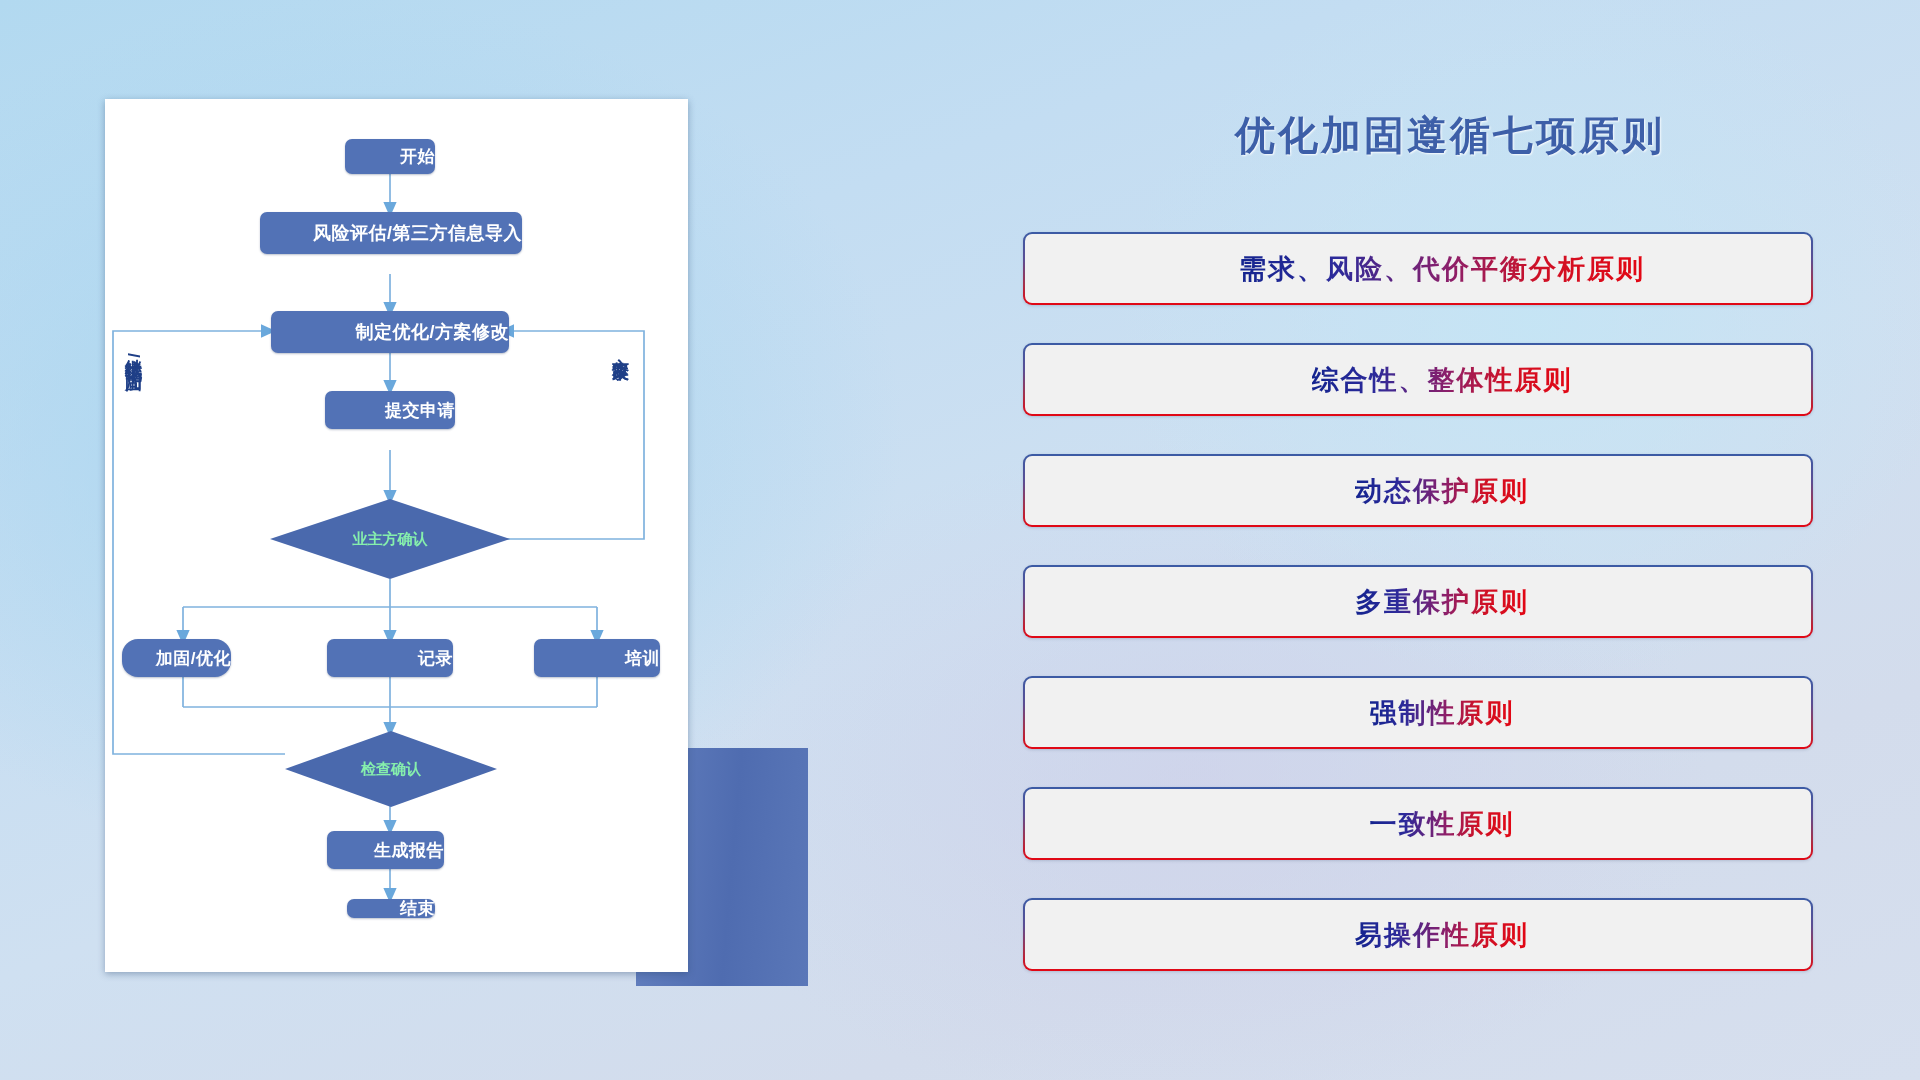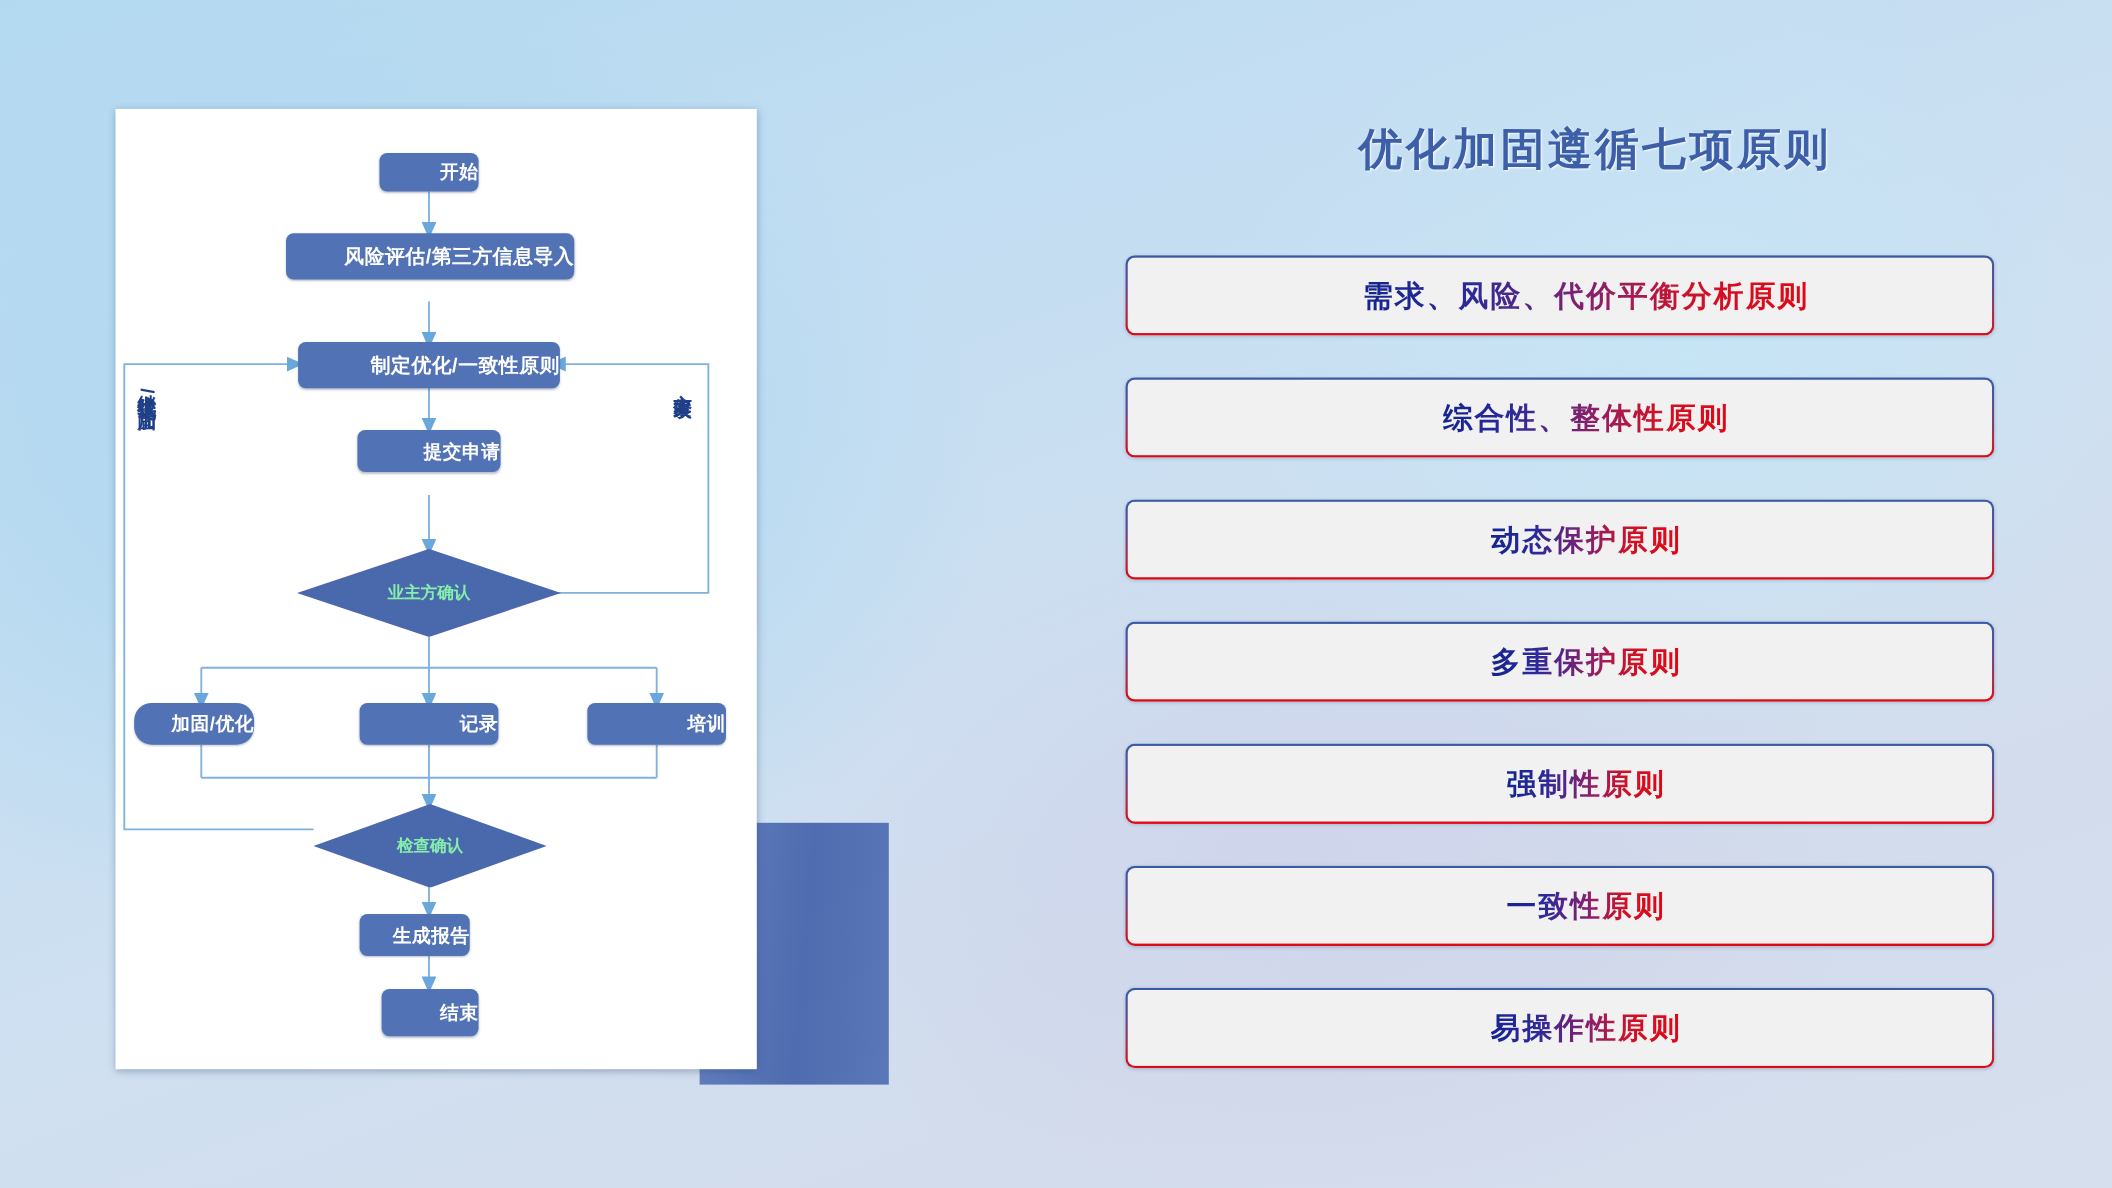--- a/index.html
+++ b/index.html
@@ -194,21 +194,21 @@
 
     <div class="node" style="left:240px; top:40px; width:90px; height:35px; font-size:17px;">
       <span>开始</span>
     </div>
 
     <div class="node" style="left:155px; top:113px; width:262px; height:42px; font-size:18px;">
       <span>风险评估/第三方信息导入</span>
     </div>
 
     <div class="node" style="left:166px; top:212px; width:238px; height:42px; font-size:18px;">
-      <span>制定优化/一致性原则</span>
+      <span>制定优化/方案修改</span>
     </div>
 
     <div class="node" style="left:220px; top:292px; width:130px; height:38px; font-size:17px;">
       <span>提交申请</span>
     </div>
 
     <div class="diamond" style="left:165px; top:400px; width:240px; height:80px; font-size:15px;">
       <span>业主方确认</span>
     </div>
 
@@ -221,25 +221,25 @@
     </div>
 
     <div class="node" style="left:429px; top:540px; width:126px; height:38px; font-size:17px;font-family:Liberation Serif, serif;">
       <span>培训</span>
     </div>
 
     <div class="diamond" style="left:180px; top:632px; width:212px; height:76px; font-size:15px;">
       <span>检查确认</span>
     </div>
 
-    <div class="node" style="left:222px; top:732px; width:100px; height:38px; font-size:17px;">
+    <div class="node" style="left:222px; top:732px; width:117px; height:38px; font-size:17px;">
       <span>生成报告</span>
     </div>
 
-    <div class="node" style="left:242px; top:800px; width:88px; height:43px; font-size:17px;">
+    <div class="node" style="left:242px; top:800px; width:88px; height:19px; font-size:17px;">
       <span>结束</span>
     </div>
 
     <div class="vlabel slash" style="left:20px; top:246px;">继续优化/加固</div>
 
     <div class="vlabel" style="left:507px; top:246px;">方案修改</div>
 
   </div>
 </div>
 

